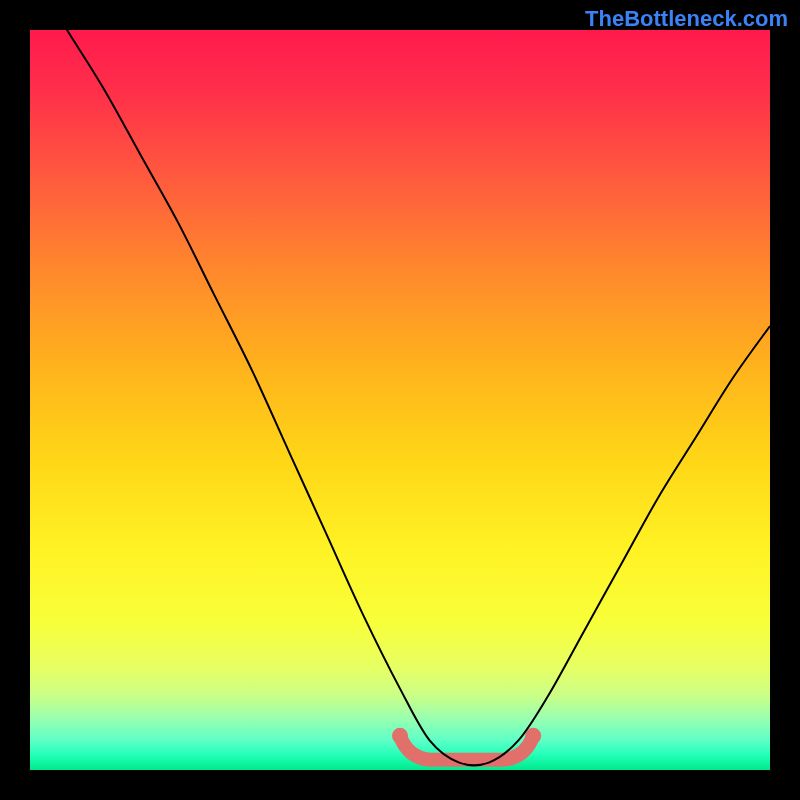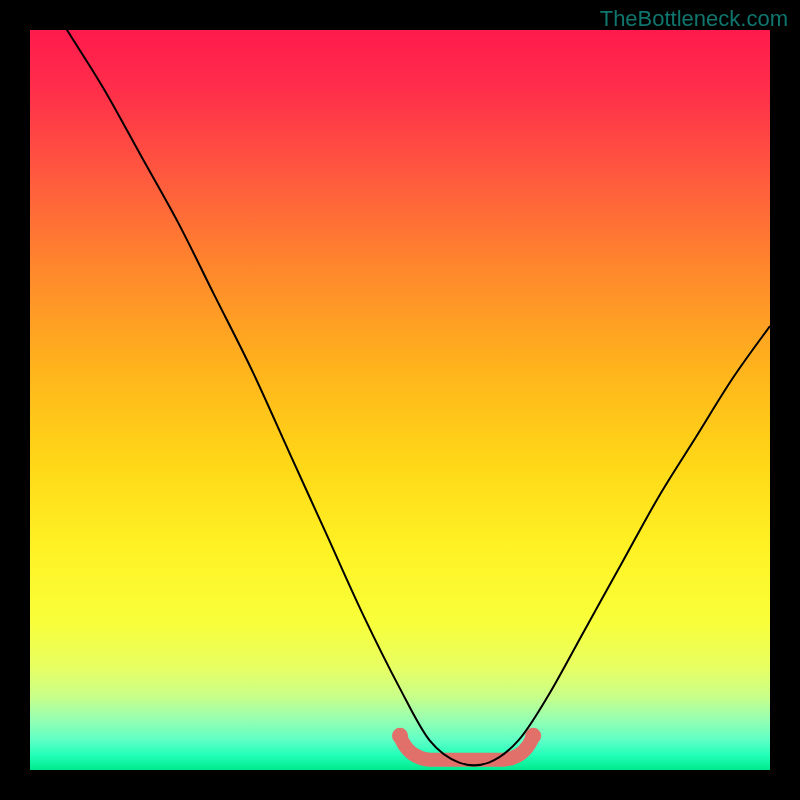--- a/index.html
+++ b/index.html
@@ -14,23 +14,23 @@
   .frame {
     position: relative;
     width: 800px;
     height: 800px;
     background: #000;
   }
   .watermark {
     position: absolute;
     top: 6px;
     right: 12px;
-    color: #0f766e;
+    color: #3b82f6;
     font-size: 22px;
-    font-weight: 400;
+    font-weight: 700;
     z-index: 5;
   }
   .plot-area {
     position: absolute;
     left: 30px;
     top: 30px;
     width: 740px;
     height: 740px;
     overflow: hidden;
   }

